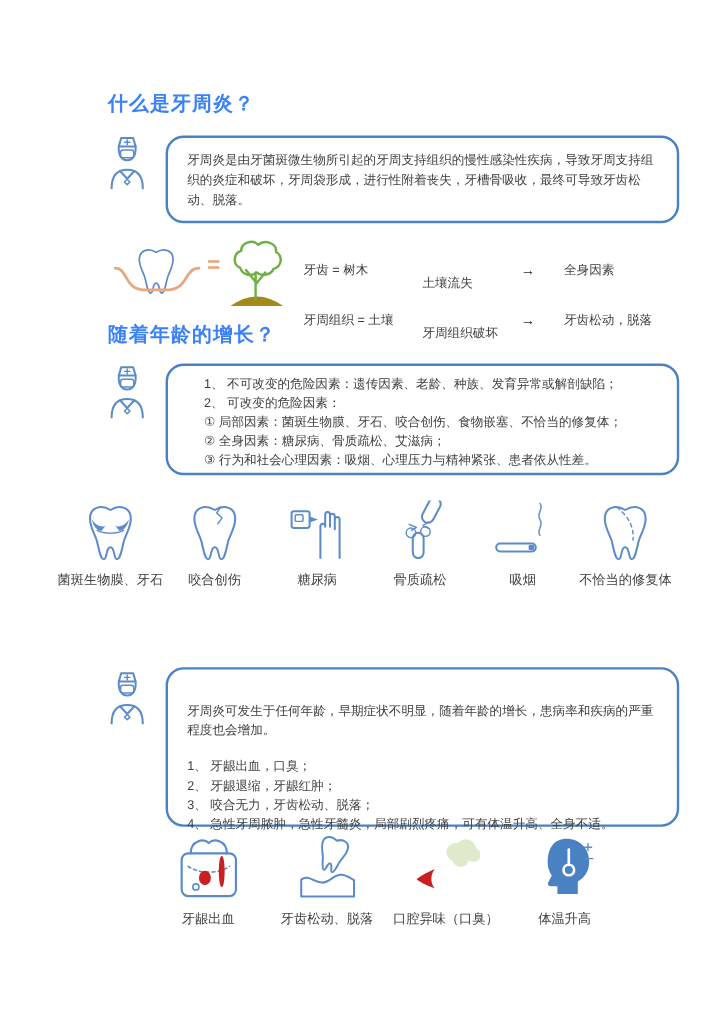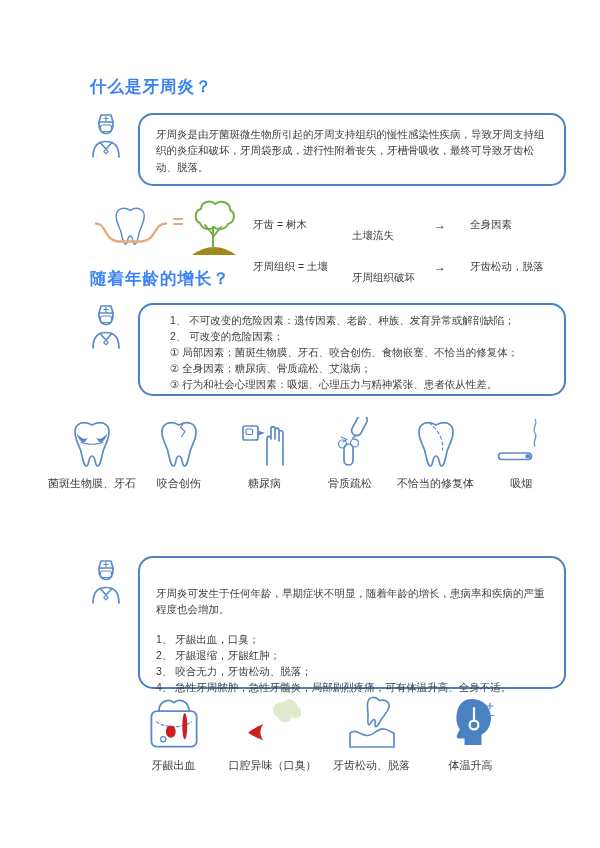--- a/index.html
+++ b/index.html
@@ -155,33 +155,33 @@
         <rect class="ln" x="18" y="27" width="9" height="21" rx="4.5"></rect>
         <circle class="ln-thin" cx="16.5" cy="27" r="4"></circle>
         <circle class="ln-thin" cx="28.5" cy="26" r="4"></circle>
         <path class="ln-thin" d="M15,20 L21,22.5 L17,25 M31,18 L26.5,21 L31.5,23.5"></path>
       </svg>
       <div class="icon-label">骨质疏松</div>
     </div>
 
     <div class="icon-col">
       <svg width="52" height="52" viewBox="0 0 48 52">
-        <path class="ln" d="M7,15 C7,6 16,3 24,8 C32,3 41,6 41,15 C41,22 38,26 35.5,33 C33.5,40 32.5,49 29.5,49 C26.5,49 28,39 24,39 C20,39 21.5,49 18.5,49 C15.5,49 14.5,40 12.5,33 C10,26 7,22 7,15 Z"></path>
-        <path class="ln-thin" style="stroke-dasharray:3 3" d="M17,5.5 C26,13 31.5,21 30.5,33"></path>
-      </svg>
-      <div class="icon-label">不恰当的修复体</div>
-    </div>
-
-    <div class="icon-col">
-      <svg width="52" height="52" viewBox="0 0 48 52">
         <rect class="ln" x="1.5" y="36" width="33" height="6.5" rx="3.2"></rect>
         <rect class="fillb" x="28.5" y="37.2" width="4.8" height="4.1" rx="1"></rect>
         <path class="ln-thin" d="M38,29 C34.5,25 41.5,21 38,16 C34.5,11 41.5,7 38,2.5"></path>
       </svg>
       <div class="icon-label">吸烟</div>
+    </div>
+
+    <div class="icon-col">
+      <svg width="52" height="52" viewBox="0 0 48 52">
+        <path class="ln" d="M7,15 C7,6 16,3 24,8 C32,3 41,6 41,15 C41,22 38,26 35.5,33 C33.5,40 32.5,49 29.5,49 C26.5,49 28,39 24,39 C20,39 21.5,49 18.5,49 C15.5,49 14.5,40 12.5,33 C10,26 7,22 7,15 Z"></path>
+        <path class="ln-thin" style="stroke-dasharray:3 3" d="M17,5.5 C26,13 31.5,21 30.5,33"></path>
+      </svg>
+      <div class="icon-label">不恰当的修复体</div>
     </div>
   </div>
 
 
   <svg class="doctor d3" viewBox="0 0 40 46">
     <path class="ln" d="M13,10 L27,10 L25,3 L15,3 Z"></path>
     <path class="ln-thin" d="M20,4.4 L20,8.6 M17.8,6.5 L22.2,6.5"></path>
     <path class="ln" d="M13,10 C12.5,17 15,21.5 20,21.5 C25,21.5 27.5,17 27,10"></path>
     <rect class="ln-thin" x="14.5" y="13" width="11" height="6.5" rx="2"></rect>
     <path class="ln" d="M7,45 C7,34 12,29.5 20,29.5 C28,29.5 33,34 33,45"></path>
@@ -205,42 +205,42 @@
         <rect class="ln" x="3" y="15" width="42" height="33" rx="5"></rect>
         <path class="ln-thin" style="stroke-dasharray:2.4 2.4" d="M8,25 C16,31 32,31 40,25"></path>
         <path class="red" d="M34,17 C37,17 37,41 34,41 C31,41 31,17 34,17 Z"></path>
         <ellipse class="red" cx="21" cy="34" rx="4.6" ry="5.6"></ellipse>
         <circle class="ln-thin" cx="14" cy="41" r="2.4"></circle>
       </svg>
       <div class="icon-label">牙龈出血</div>
     </div>
 
     <div class="icon-col">
+      <svg width="56" height="56" viewBox="0 0 52 56">
+        <g transform="translate(15,0) scale(0.64)">
+          <path class="ln" style="stroke-width:2.6" transform="rotate(16 24 26)" d="M7,15 C7,6 16,3 24,8 C32,3 41,6 41,15 C41,22 38,26 35.5,33 C33.5,40 32.5,49 29.5,49 C26.5,49 28,39 24,39 C20,39 21.5,49 18.5,49 C15.5,49 14.5,40 12.5,33 C10,26 7,22 7,15 Z"></path>
+        </g>
+        <path class="ln" d="M4,52 L4,38 C10,33.5 14,40 21,40.5 C28,41 31,33 38,34 C41.5,34.5 45,36.5 48,38.5 L48,52 Z"></path>
+      </svg>
+      <div class="icon-label">牙齿松动、脱落</div>
+    </div>
+
+    <div class="icon-col">
       <svg width="56" height="56" viewBox="0 0 52 52">
         <circle class="cloud" cx="33" cy="14" r="7"></circle>
         <circle class="cloud" cx="41" cy="12" r="8"></circle>
         <circle class="cloud" cx="47" cy="16" r="5.5"></circle>
         <circle class="cloud" cx="37" cy="19" r="6.5"></circle>
         <path class="red" d="M17,27 C10,30 5,33 3,35 C7,38 11,40 17,42 C13.5,38 13.5,31.5 17,27 Z"></path>
       </svg>
       <div class="icon-label">口腔异味（口臭）</div>
     </div>
 
     <div class="icon-col">
       <svg width="56" height="56" viewBox="0 0 52 56">
-        <g transform="translate(15,0) scale(0.64)">
-          <path class="ln" style="stroke-width:2.6" transform="rotate(16 24 26)" d="M7,15 C7,6 16,3 24,8 C32,3 41,6 41,15 C41,22 38,26 35.5,33 C33.5,40 32.5,49 29.5,49 C26.5,49 28,39 24,39 C20,39 21.5,49 18.5,49 C15.5,49 14.5,40 12.5,33 C10,26 7,22 7,15 Z"></path>
-        </g>
-        <path class="ln" d="M4,52 L4,38 C10,33.5 14,40 21,40.5 C28,41 31,33 38,34 C41.5,34.5 45,36.5 48,38.5 L48,52 Z"></path>
-      </svg>
-      <div class="icon-label">牙齿松动、脱落</div>
-    </div>
-
-    <div class="icon-col">
-      <svg width="56" height="56" viewBox="0 0 52 56">
         <path d="M27,4 C38.5,4 46,12.5 46,23 C46,30.5 42.5,36.5 36.5,39.5 L36.5,50 L19.5,50 L19.5,43.5 L13.8,43.5 C11.8,43.5 11.1,41.8 12.1,39.8 L14.8,34.5 C12.4,31 11.4,27.5 11.4,23.5 C11.4,11.5 17,4 27,4 Z" fill="#4a81c3"></path>
         <line class="whl" x1="29" y1="13" x2="29" y2="25"></line>
         <circle class="whl" cx="29" cy="30" r="4.4"></circle>
         <path class="ln-thin" d="M45,8 L45,14 M42,11 L48,11 M43,20.5 L49,20.5"></path>
       </svg>
       <div class="icon-label">体温升高</div>
     </div>
   </div>
 
 </div>

